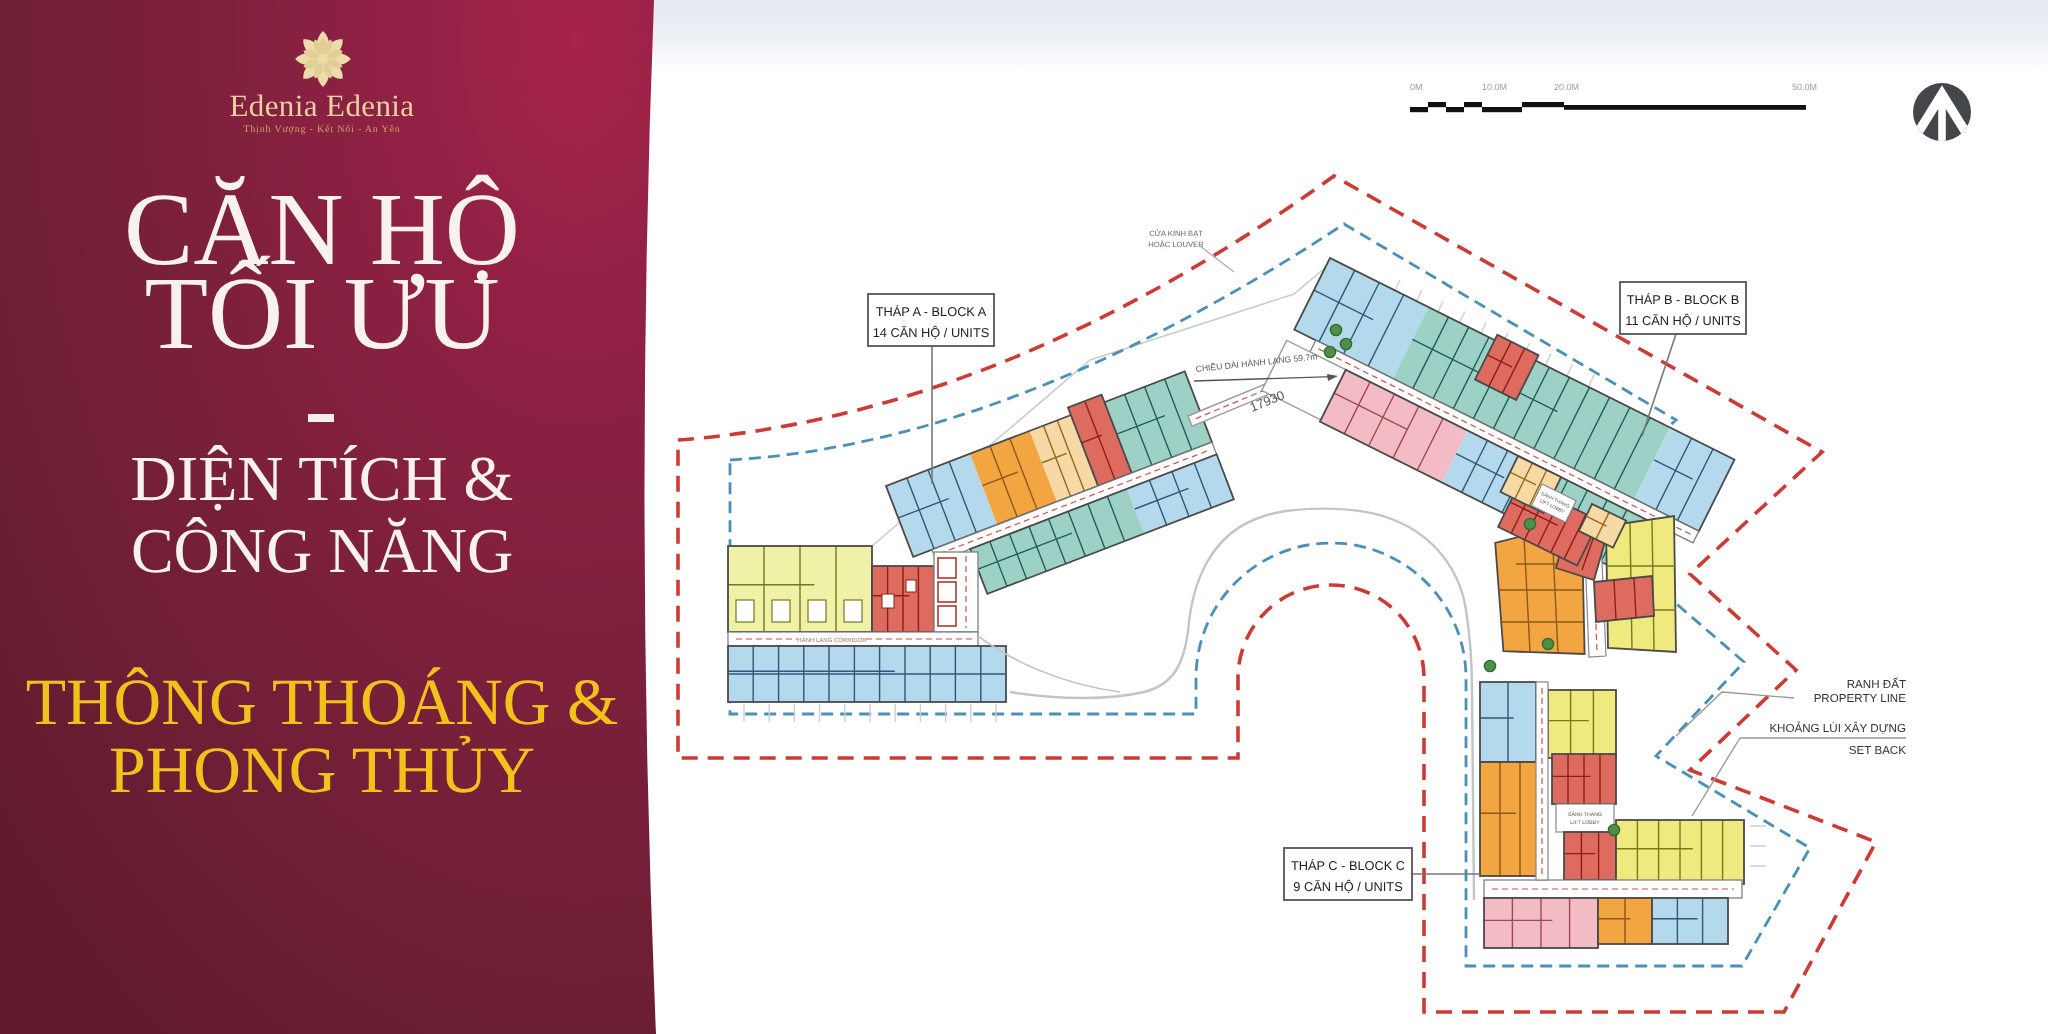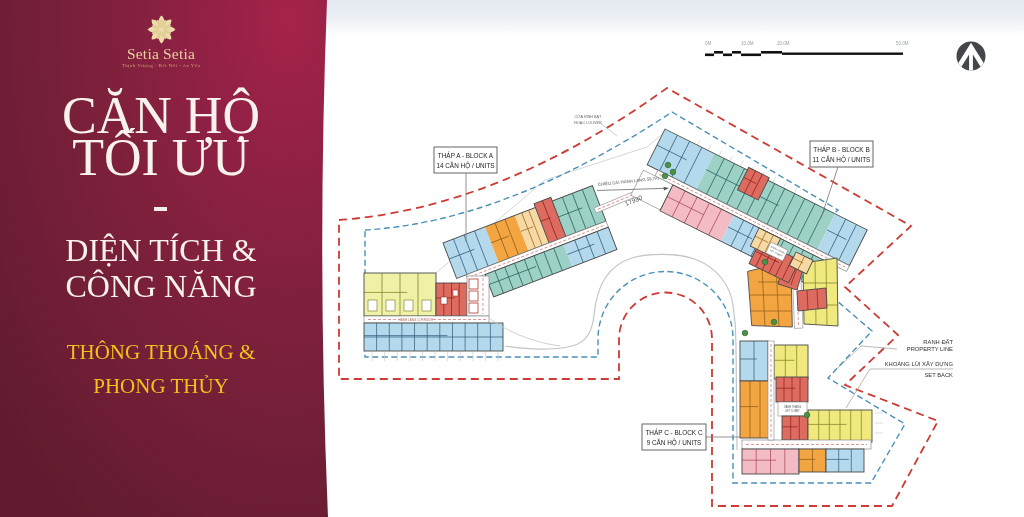--- a/index.html
+++ b/index.html
@@ -314,23 +314,23 @@
 <use href="#p9" transform="rotate(112.5)"></use>
         <use href="#p9" transform="rotate(157.5)"></use>
 <use href="#p9" transform="rotate(202.5)"></use>
         <use href="#p9" transform="rotate(247.5)"></use>
 <use href="#p9" transform="rotate(292.5)"></use>
         <use href="#p9" transform="rotate(337.5)"></use>
 <circle r="4.5"></circle>
 </g>
 </svg>
 
-<div class="pt" style="top:45px;color:#e7d2a0;font-size:15.5px;letter-spacing:0.2px">Setia Setia</div>
+<div class="pt" style="top:45px;color:#e7d2a0;font-size:15.5px;letter-spacing:0.2px">Edenia Edenia</div>
 
 <div class="pt" style="top:62.5px;color:#c9a569;font-size:5px;letter-spacing:0.4px">Thịnh Vượng - Kết Nối - An Yên</div>
 
 <div class="pt" style="top:95px;color:#f7f2ec;font-size:52px;line-height:42px">CĂN HỘ<br>TỐI ƯU</div>
 
 <div style="position:absolute;left:154px;top:207px;width:13px;height:3.5px;background:#f5efe8"></div>
 
-<div class="pt" style="top:232px;color:#f7f2ec;font-size:32px;line-height:36px">DIỆN TÍCH &amp;<br>CÔNG NĂNG</div>
-
-<div class="pt" style="top:335px;color:#f2c21c;font-size:21px;line-height:34px">THÔNG THOÁNG &amp;<br>PHONG THỦY</div>
+<div class="pt" style="top:221px;color:#f7f2ec;font-size:32px;line-height:36px">DIỆN TÍCH &amp;<br>CÔNG NĂNG</div>
+
+<div class="pt" style="top:335px;color:#f2c21c;font-size:33px;line-height:34px">THÔNG THOÁNG &amp;<br>PHONG THỦY</div>
 </div>
 </body></html>

